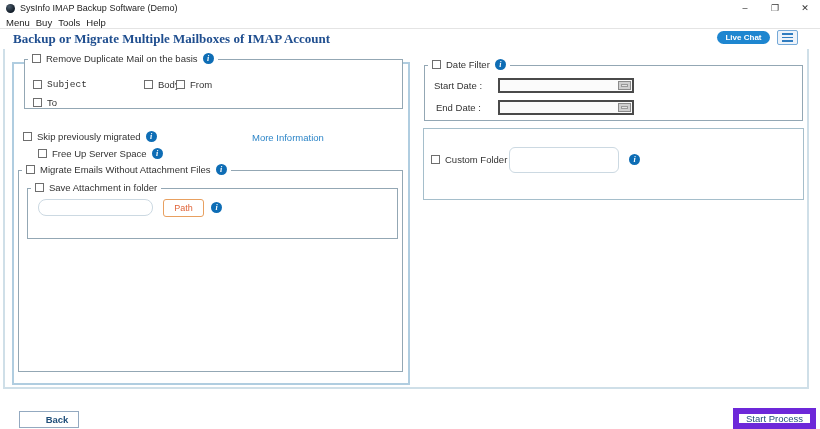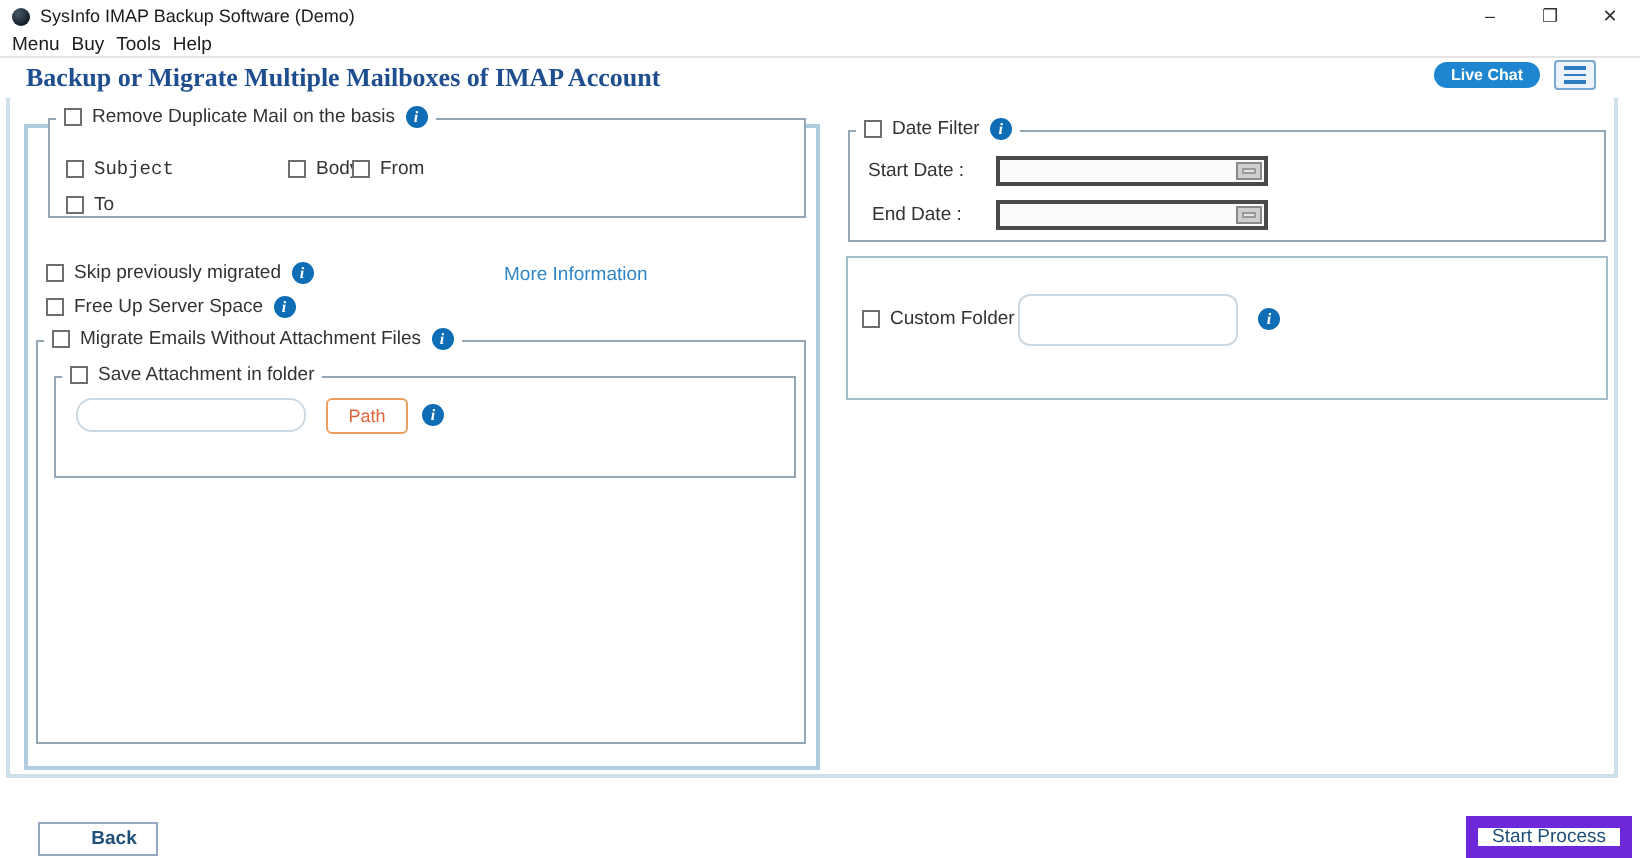--- a/index.html
+++ b/index.html
@@ -133,21 +133,21 @@
   </div>
 </div>
 
 <div class="row" style="left:23px; top:131px;">
   <span class="cb"></span>
   <span>Skip previously migrated</span>
   <span class="info">i</span>
 </div>
 <span class="link abs" style="left:252px; top:132px;">More Information</span>
 
-<div class="row" style="left:23px; top:148px;">
+<div class="row" style="left:38px; top:148px;">
   <span class="cb"></span>
   <span>Free Up Server Space</span>
   <span class="info">i</span>
 </div>
 
 <div class="fieldset" style="left:18px; top:170px; width:385px; height:202px;">
   <div class="fs-legend">
     <span class="cb"></span>
     <span>Migrate Emails Without Attachment Files</span>
     <span class="info">i</span>

